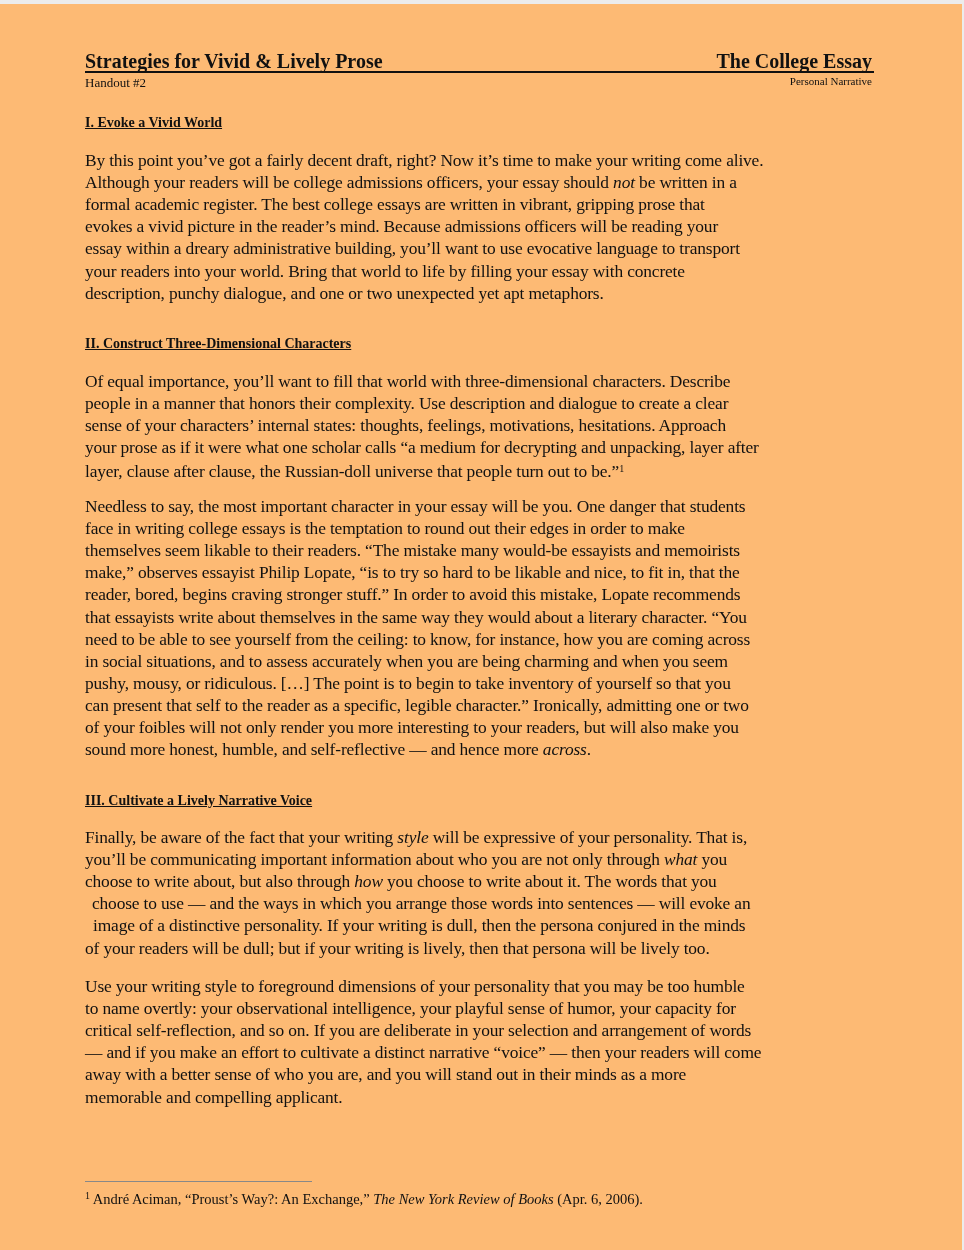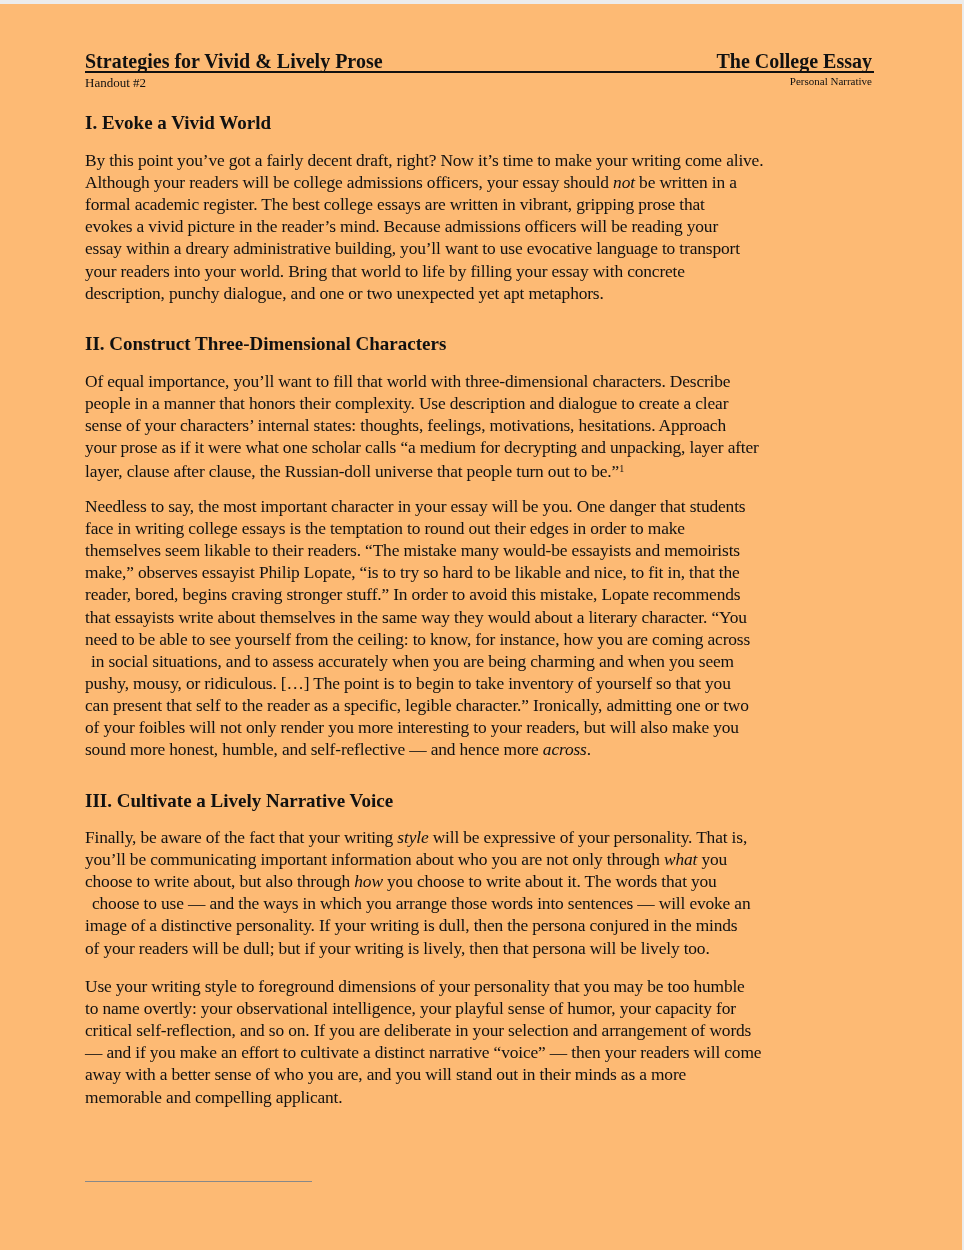--- a/index.html
+++ b/index.html
@@ -15,21 +15,21 @@
     position: absolute; left: 85px; white-space: nowrap;
     font-size: 17.4px; line-height: 22px; letter-spacing: -0.15px;
     transform-origin: left top;
   }
   .hdr-left, .hdr-right { position: absolute; font-weight: bold; font-size: 20px; line-height: 24px; }
   .hdr-left { left: 85px; top: 45px; }
   .hdr-right { right: 90px; top: 45px; text-align: right; }
   .hdr-rule { position: absolute; left: 85px; width: 789px; top: 67px; height: 2px; background: #111; }
   .sub-left { position: absolute; left: 85px; top: 71px; font-size: 13px; }
   .sub-right { position: absolute; right: 90px; top: 71px; font-size: 11px; text-align: right; }
-  .heading { position: absolute; left: 85px; font-weight: bold; font-size: 19px; line-height: 22px; }
+  .heading { position: absolute; left: 85px; font-weight: bold; font-size: 14px; line-height: 22px; text-decoration: underline; }
   .fn-rule { position: absolute; left: 85px; top: 1177px; width: 227px; height: 1px; background: #888; }
   .footnote { position: absolute; left: 85px; top: 1186px; font-size: 14.5px; white-space: nowrap; }
   sup { font-size: 10px; vertical-align: 5px; }
   i { font-style: italic; }
 </style>
 </head>
 <body>
 
 <div class="page">
   <div class="hdr-left">Strategies for Vivid &amp; Lively Prose</div>
@@ -53,34 +53,38 @@
       <div class="line" style="top: 410.2px;">sense of your characters’ internal states: thoughts, feelings, motivations, hesitations.  Approach</div>
       <div class="line" style="top: 432.3px;">your prose as if it were what one scholar calls “a medium for decrypting and unpacking, layer after</div>
       <div class="line" style="top: 454.4px;">layer, clause after clause, the Russian-doll universe that people turn out to be.”<sup>1</sup></div>
       <div class="line" style="top: 491px;">Needless to say, the most important character in your essay will be you.  One danger that students</div>
       <div class="line" style="top: 513.1px;">face in writing college essays is the temptation to round out their edges in order to make</div>
       <div class="line" style="top: 535.2px;">themselves seem likable to their readers.  “The mistake many would-be essayists and memoirists</div>
       <div class="line" style="top: 557.3px;">make,” observes essayist Philip Lopate, “is to try so hard to be likable and nice, to fit in, that the</div>
       <div class="line" style="top: 579.4px;">reader, bored, begins craving stronger stuff.”  In order to avoid this mistake, Lopate recommends</div>
       <div class="line" style="top: 601.5px;">that essayists write about themselves in the same way they would about a literary character.  “You</div>
       <div class="line" style="top: 623.6px;">need to be able to see yourself from the ceiling: to know, for instance, how you are coming across</div>
-      <div class="line" style="top: 645.7px; margin-left: 6px;">in social situations, and to assess accurately when you are being charming and when you seem</div>
+      <div class="line" style="top: 645.7px;">in social situations, and to assess accurately when you are being charming and when you seem</div>
       <div class="line" style="top: 667.8px;">pushy, mousy, or ridiculous. […]  The point is to begin to take inventory of yourself so that you</div>
       <div class="line" style="top: 689.9px;">can present that self to the reader as a specific, legible character.”  Ironically, admitting one or two</div>
       <div class="line" style="top: 712px;">of your foibles will not only render you more interesting to your readers, but will also make you</div>
       <div class="line" style="top: 734.1px;">sound more honest, humble, and self-reflective — and hence more <i>across</i>.</div>
       <div class="heading" style="top: 786px;">III. Cultivate a Lively Narrative Voice</div>
       <div class="line" style="top: 822px;">Finally, be aware of the fact that your writing <i>style</i> will be expressive of your personality.  That is,</div>
       <div class="line" style="top: 844.1px;">you’ll be communicating important information about who you are not only through <i>what</i> you</div>
       <div class="line" style="top: 866.2px;">choose to write about, but also through <i>how</i> you choose to write about it.  The words that you</div>
       <div class="line" style="top: 888.3px; margin-left: 7px;">choose to use — and the ways in which you arrange those words into sentences — will evoke an</div>
-      <div class="line" style="top: 910.4px;">image of a distinctive personality.  If your writing is dull, then the persona conjured in the minds</div>
+      <div class="line" style="top: 910.4px; margin-left: 8px;">image of a distinctive personality.  If your writing is dull, then the persona conjured in the minds</div>
       <div class="line" style="top: 932.5px;">of your readers will be dull; but if your writing is lively, then that persona will be lively too.</div>
       <div class="line" style="top: 971px;">Use your writing style to foreground dimensions of your personality that you may be too humble</div>
       <div class="line" style="top: 993.1px;">to name overtly: your observational intelligence, your playful sense of humor, your capacity for</div>
       <div class="line" style="top: 1015.2px;">critical self-reflection, and so on.  If you are deliberate in your selection and arrangement of words</div>
       <div class="line" style="top: 1037.3px;">— and if you make an effort to cultivate a distinct narrative “voice” — then your readers will come</div>
       <div class="line" style="top: 1059.4px;">away with a better sense of who you are, and you will stand out in their minds as a more</div>
       <div class="line" style="top: 1081.5px;">memorable and compelling applicant.</div>
     </div>
 
   <div class="fn-rule"></div>
+  <div class="footnote">
+    <sup>1</sup>
+    <span id="fn-text">André Aciman, “Proust’s Way?: An Exchange,” <i>The New York Review of Books</i> (Apr. 6, 2006).</span>
+  </div>
 </div>
 
 </body></html>

